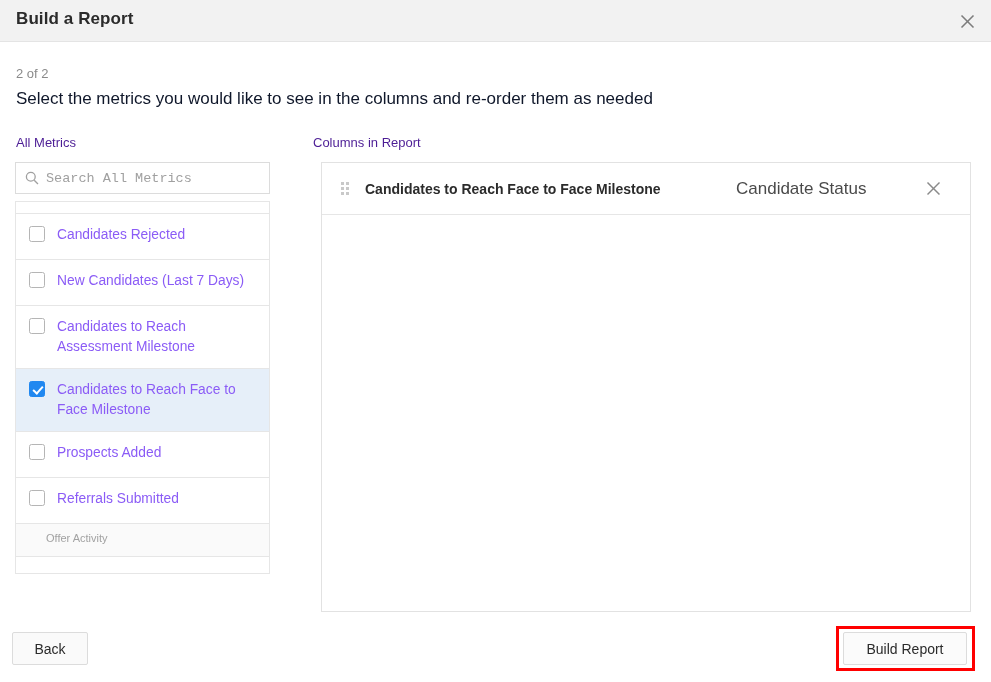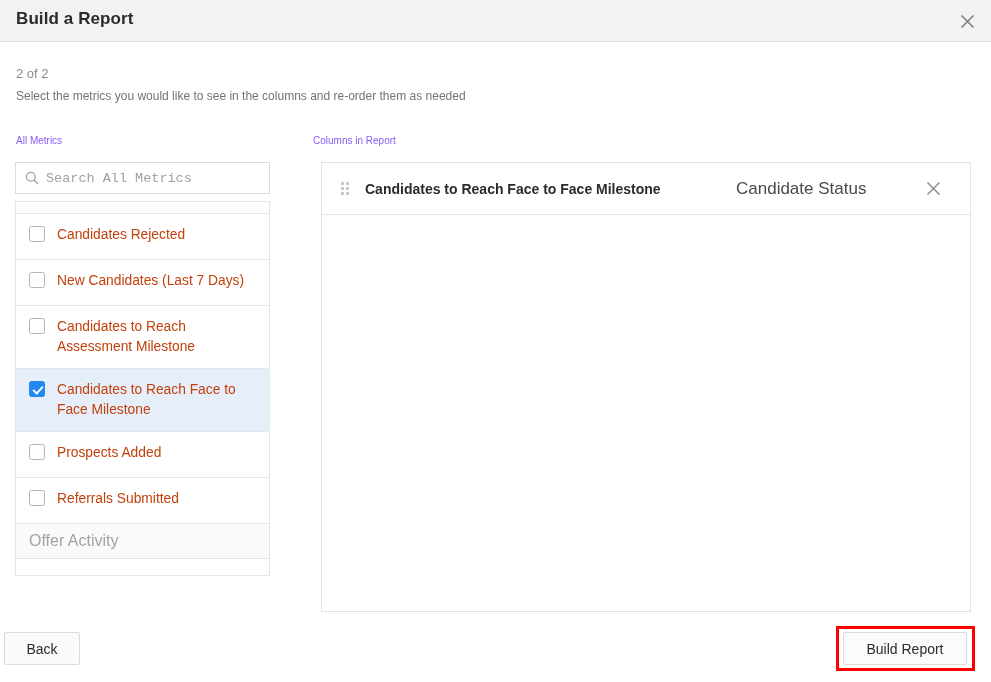--- a/index.html
+++ b/index.html
@@ -57,29 +57,29 @@
     position: absolute;
     left: 16px;
     top: 66px;
     font-size: 13px;
     color: #8a8a8a;
   }
   .step-desc {
     position: absolute;
     left: 16px;
     top: 89px;
-    font-size: 12px;
-    color: #737373;
+    font-size: 17px;
+    color: #0f172a;
   }
 
   
   .panel-label {
     position: absolute;
-    font-size: 10px;
-    color: #8b5cf6;
+    font-size: 13px;
+    color: #4c1d95;
   }
   .label-all-metrics { left: 16px; top: 135px; }
   .label-columns { left: 313px; top: 135px; }
 
   
   .search-wrap {
     position: absolute;
     left: 15px;
     top: 162px;
     width: 255px;
@@ -157,31 +157,31 @@
     left: 4.5px;
     top: 1.5px;
     width: 4px;
     height: 8px;
     border: solid #ffffff;
     border-width: 0 2px 2px 0;
     transform: rotate(42deg);
   }
   .metric-row .m-label {
     font-size: 13.8px;
-    color: #c2410c;
+    color: #8b5cf6;
     line-height: 20px;
     max-width: 190px;
   }
 
   .group-header {
     border: 1px solid #e6e6e6;
     border-bottom: none;
     background: #fafafa;
-    padding: 8px 13px;
-    font-size: 16px;
+    padding: 8px 30px;
+    font-size: 11px;
     color: #a2a2a2;
     min-height: 33px;
   }
 
   .metric-row.cut {
     min-height: 18px;
     height: 18px;
     overflow: hidden;
     padding-top: 8px;
     padding-bottom: 0;
@@ -256,21 +256,21 @@
     color: #2b2b2b;
     background: #fafafa;
     border: 1px solid #dcdcdc;
     border-radius: 2px;
     cursor: pointer;
     display: flex;
     align-items: center;
     justify-content: center;
   }
   .btn-back {
-    left: 4px;
+    left: 12px;
     top: 632px;
     width: 76px;
     height: 33px;
   }
   .btn-build {
     left: 843px;
     top: 632px;
     width: 124px;
     height: 33px;
     background: #fbfbfb;

